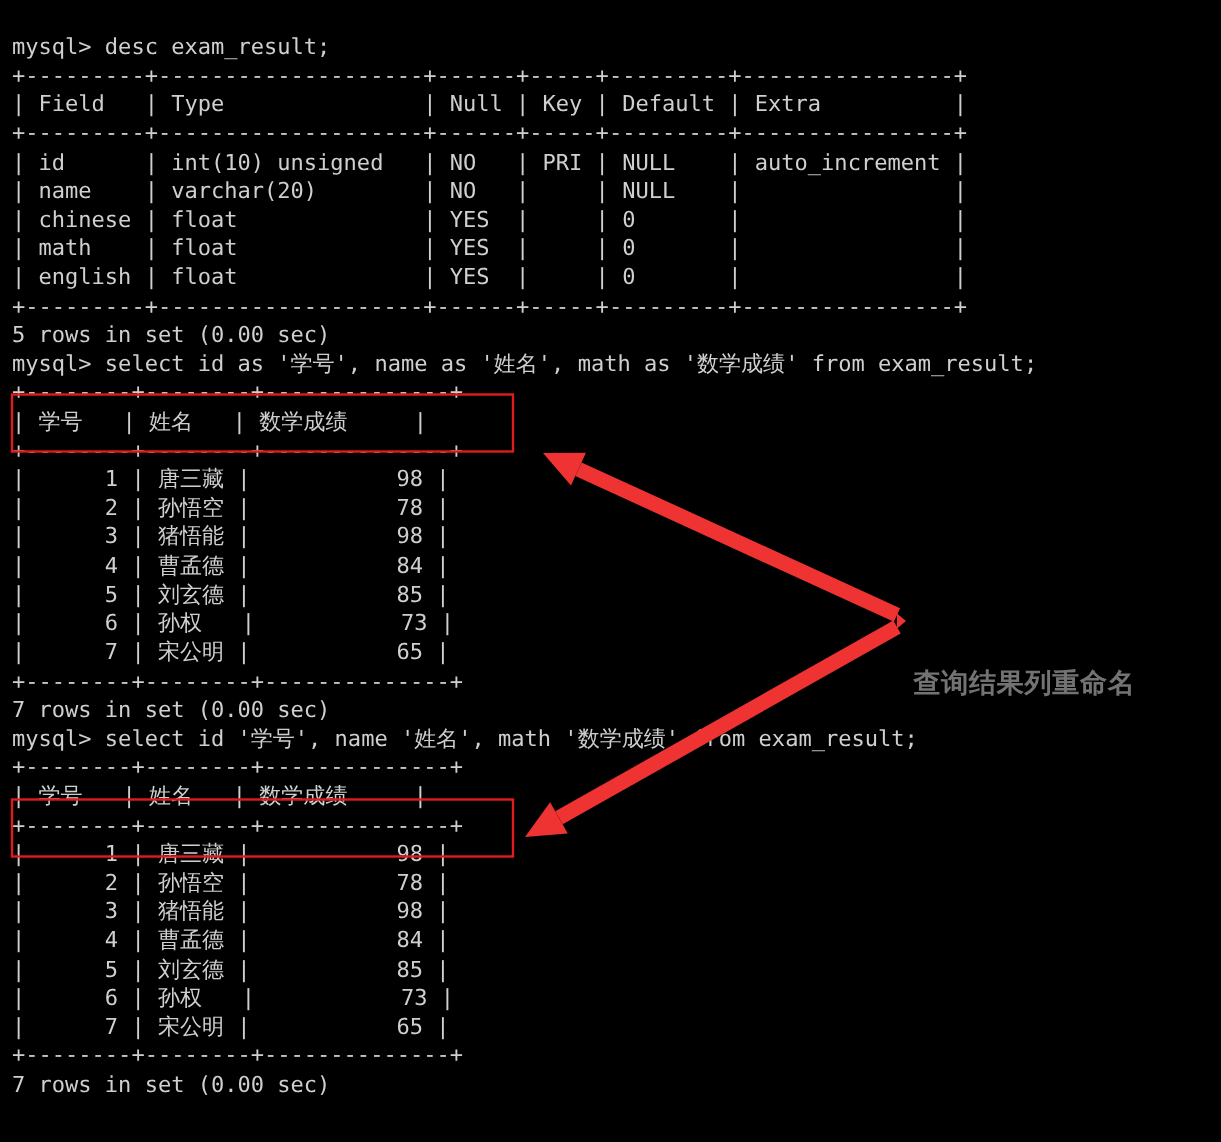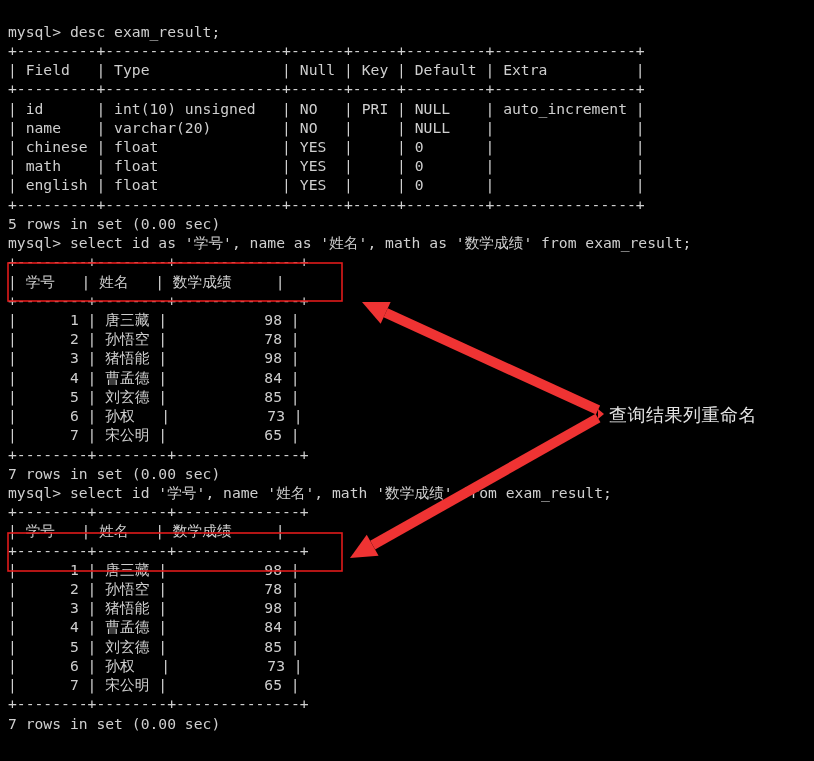--- a/index.html
+++ b/index.html
@@ -38,26 +38,27 @@
   #overlay {
     position: absolute;
     left: 0;
     top: 0;
     width: 814px;
     height: 761px;
     pointer-events: none;
   }
   .anno-text {
     position: absolute;
-    color: #e5e5e5;
+    color: #737373;
     font-family: "DejaVu Sans", "Liberation Sans", sans-serif;
     font-size: 18px;
-    font-weight: 400;
+    font-weight: 700;
     white-space: nowrap;
     letter-spacing: 0.5px;
+    margin-top: 40px;
   }
 </style>
 </head>
 <body>
 
 <div id="screen">
 
   <pre id="term"><span class="ln">mysql&gt; desc exam_result;</span><span class="ln">+---------+--------------------+------+-----+---------+----------------+</span><span class="ln">| Field   | Type               | Null | Key | Default | Extra          |</span><span class="ln">+---------+--------------------+------+-----+---------+----------------+</span><span class="ln">| id      | int(10) unsigned   | NO   | PRI | NULL    | auto_increment |</span><span class="ln">| name    | varchar(20)        | NO   |     | NULL    |                |</span><span class="ln">| chinese | float              | YES  |     | 0       |                |</span><span class="ln">| math    | float              | YES  |     | 0       |                |</span><span class="ln">| english | float              | YES  |     | 0       |                |</span><span class="ln">+---------+--------------------+------+-----+---------+----------------+</span><span class="ln">5 rows in set (0.00 sec)</span><span class="ln">mysql&gt; select id as '学号', name as '姓名', math as '数学成绩' from exam_result;</span><span class="ln">+--------+--------+--------------+</span><span class="ln">| 学号   | 姓名   | 数学成绩     |</span><span class="ln">+--------+--------+--------------+</span><span class="ln">|      1 | 唐三藏 |           98 |</span><span class="ln">|      2 | 孙悟空 |           78 |</span><span class="ln">|      3 | 猪悟能 |           98 |</span><span class="ln">|      4 | 曹孟德 |           84 |</span><span class="ln">|      5 | 刘玄德 |           85 |</span><span class="ln">|      6 | 孙权   |           73 |</span><span class="ln">|      7 | 宋公明 |           65 |</span><span class="ln">+--------+--------+--------------+</span><span class="ln">7 rows in set (0.00 sec)</span><span class="ln">mysql&gt; select id '学号', name '姓名', math '数学成绩' from exam_result;</span><span class="ln">+--------+--------+--------------+</span><span class="ln">| 学号   | 姓名   | 数学成绩     |</span><span class="ln">+--------+--------+--------------+</span><span class="ln">|      1 | 唐三藏 |           98 |</span><span class="ln">|      2 | 孙悟空 |           78 |</span><span class="ln">|      3 | 猪悟能 |           98 |</span><span class="ln">|      4 | 曹孟德 |           84 |</span><span class="ln">|      5 | 刘玄德 |           85 |</span><span class="ln">|      6 | 孙权   |           73 |</span><span class="ln">|      7 | 宋公明 |           65 |</span><span class="ln">+--------+--------+--------------+</span><span class="ln">7 rows in set (0.00 sec)</span></pre>
 
   <svg id="overlay" viewBox="0 0 814 761" width="814" height="761">

